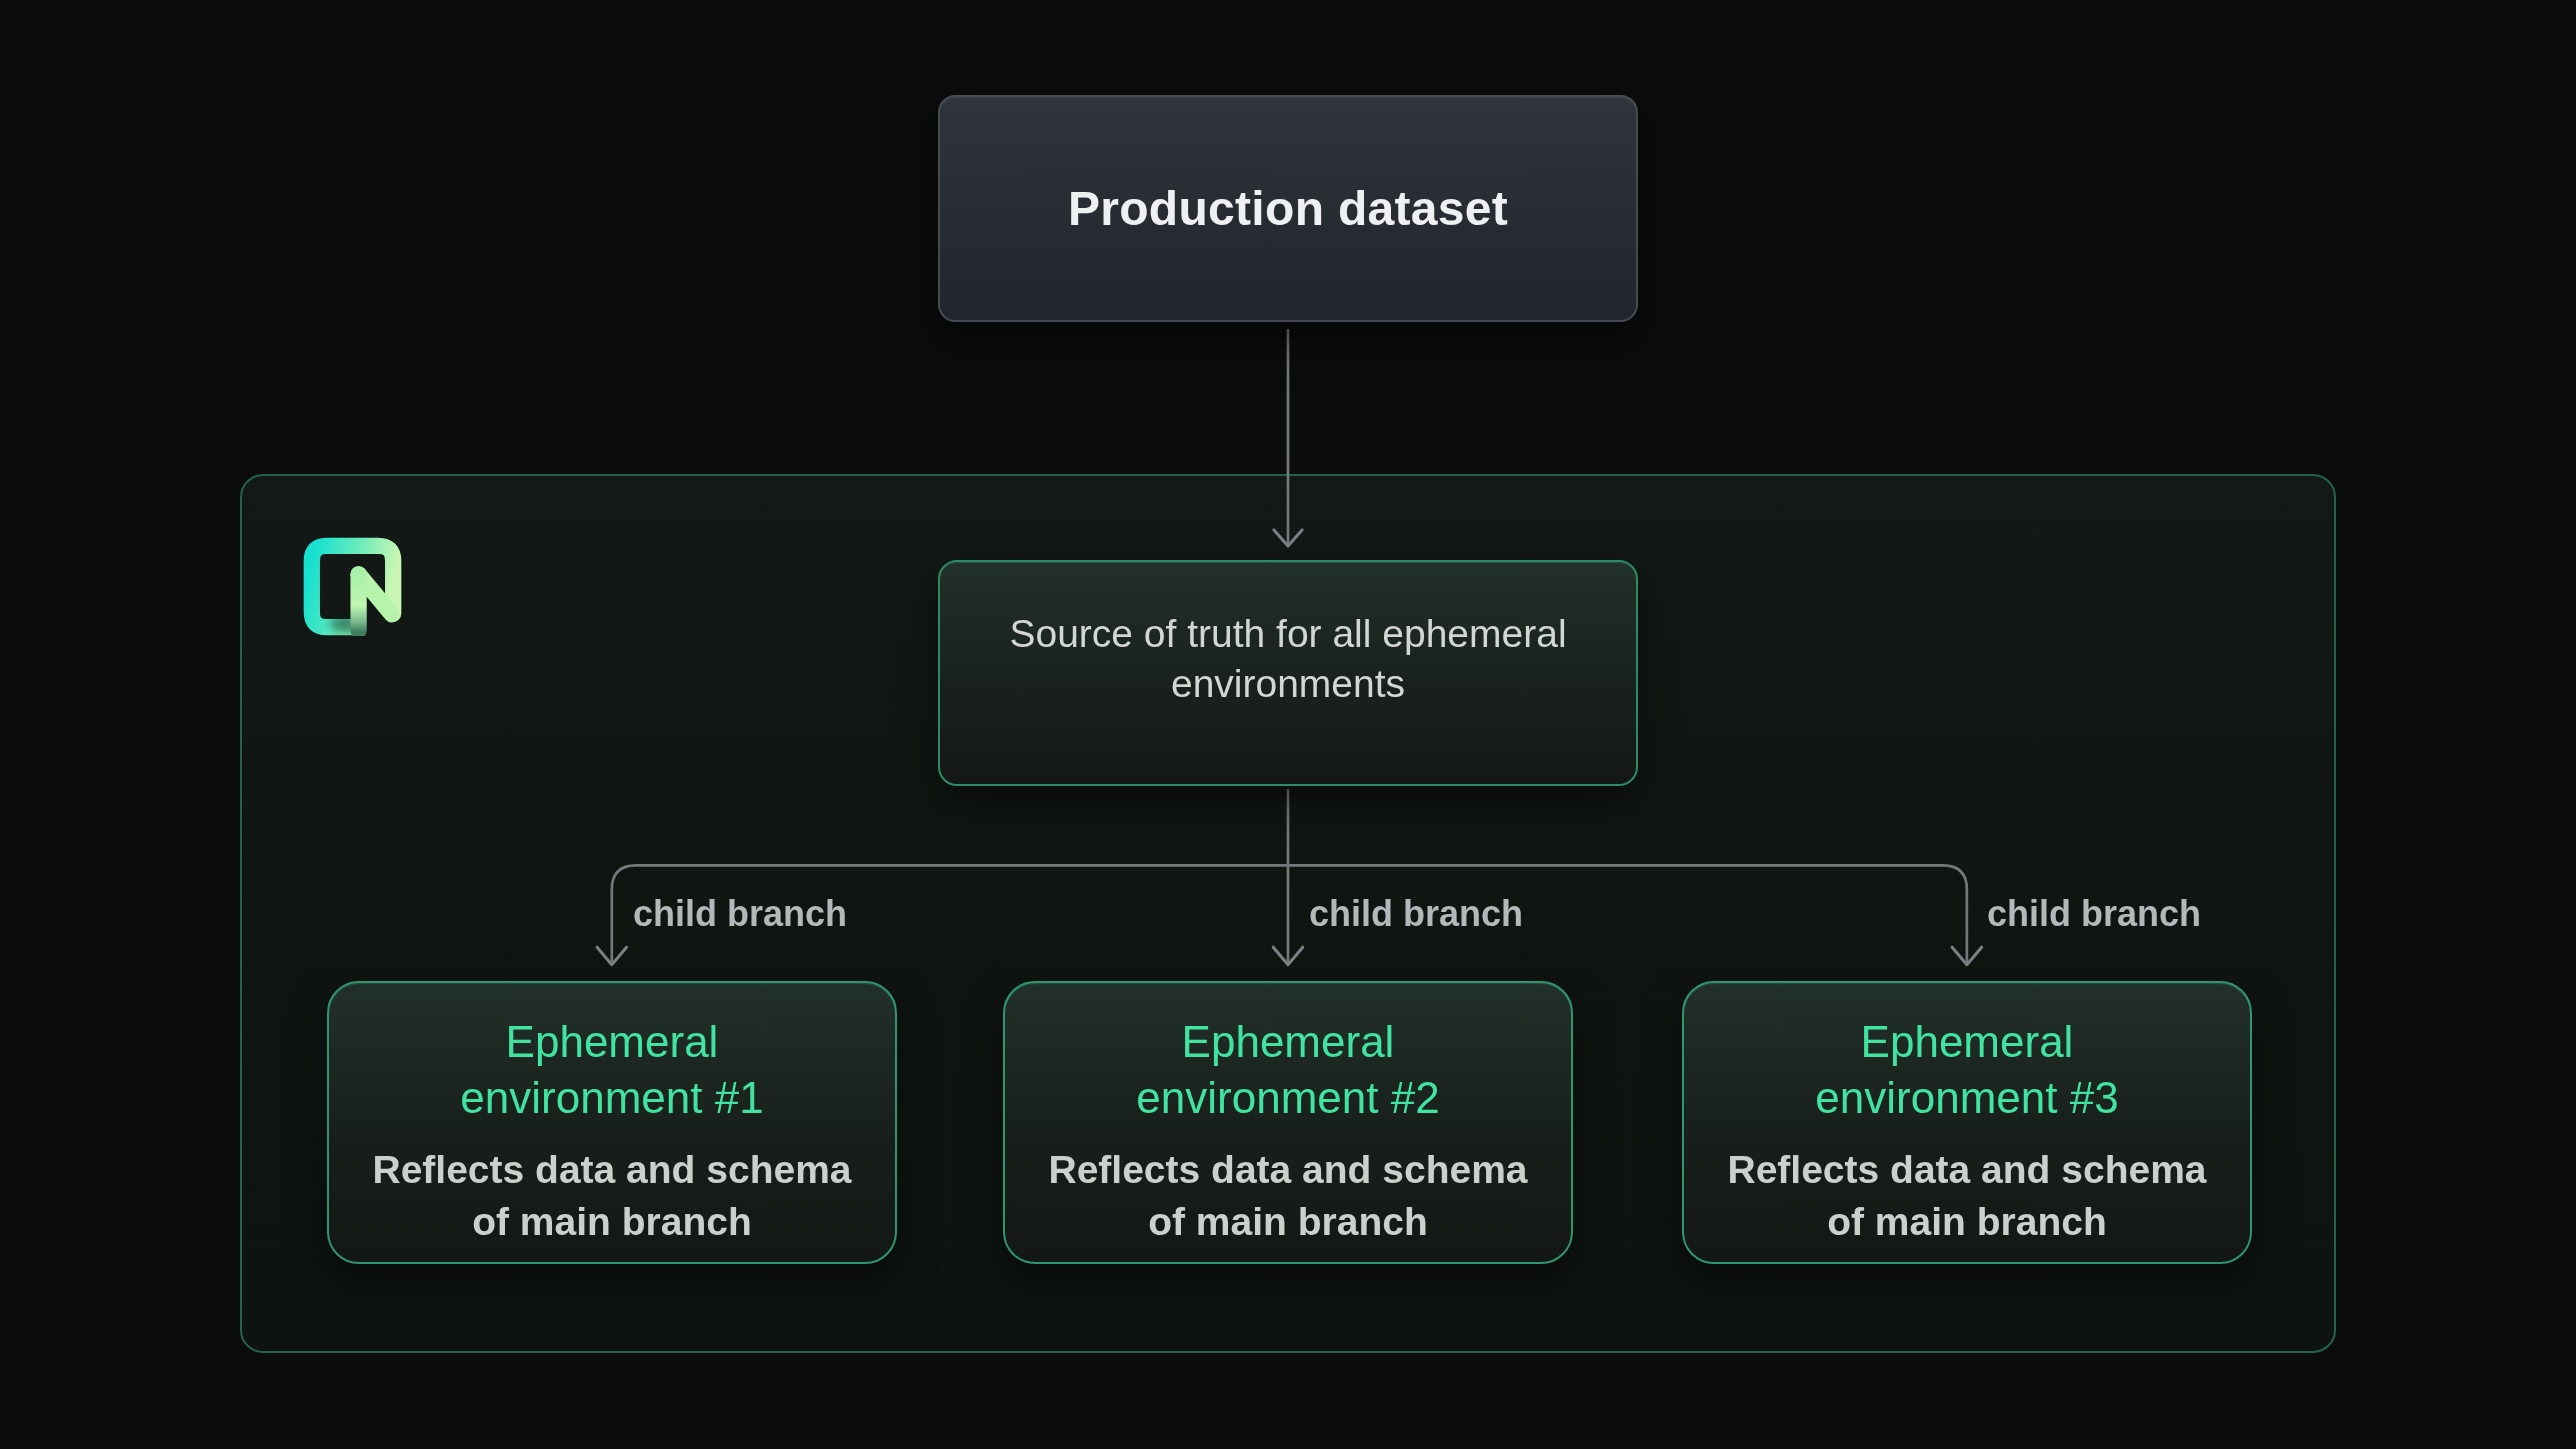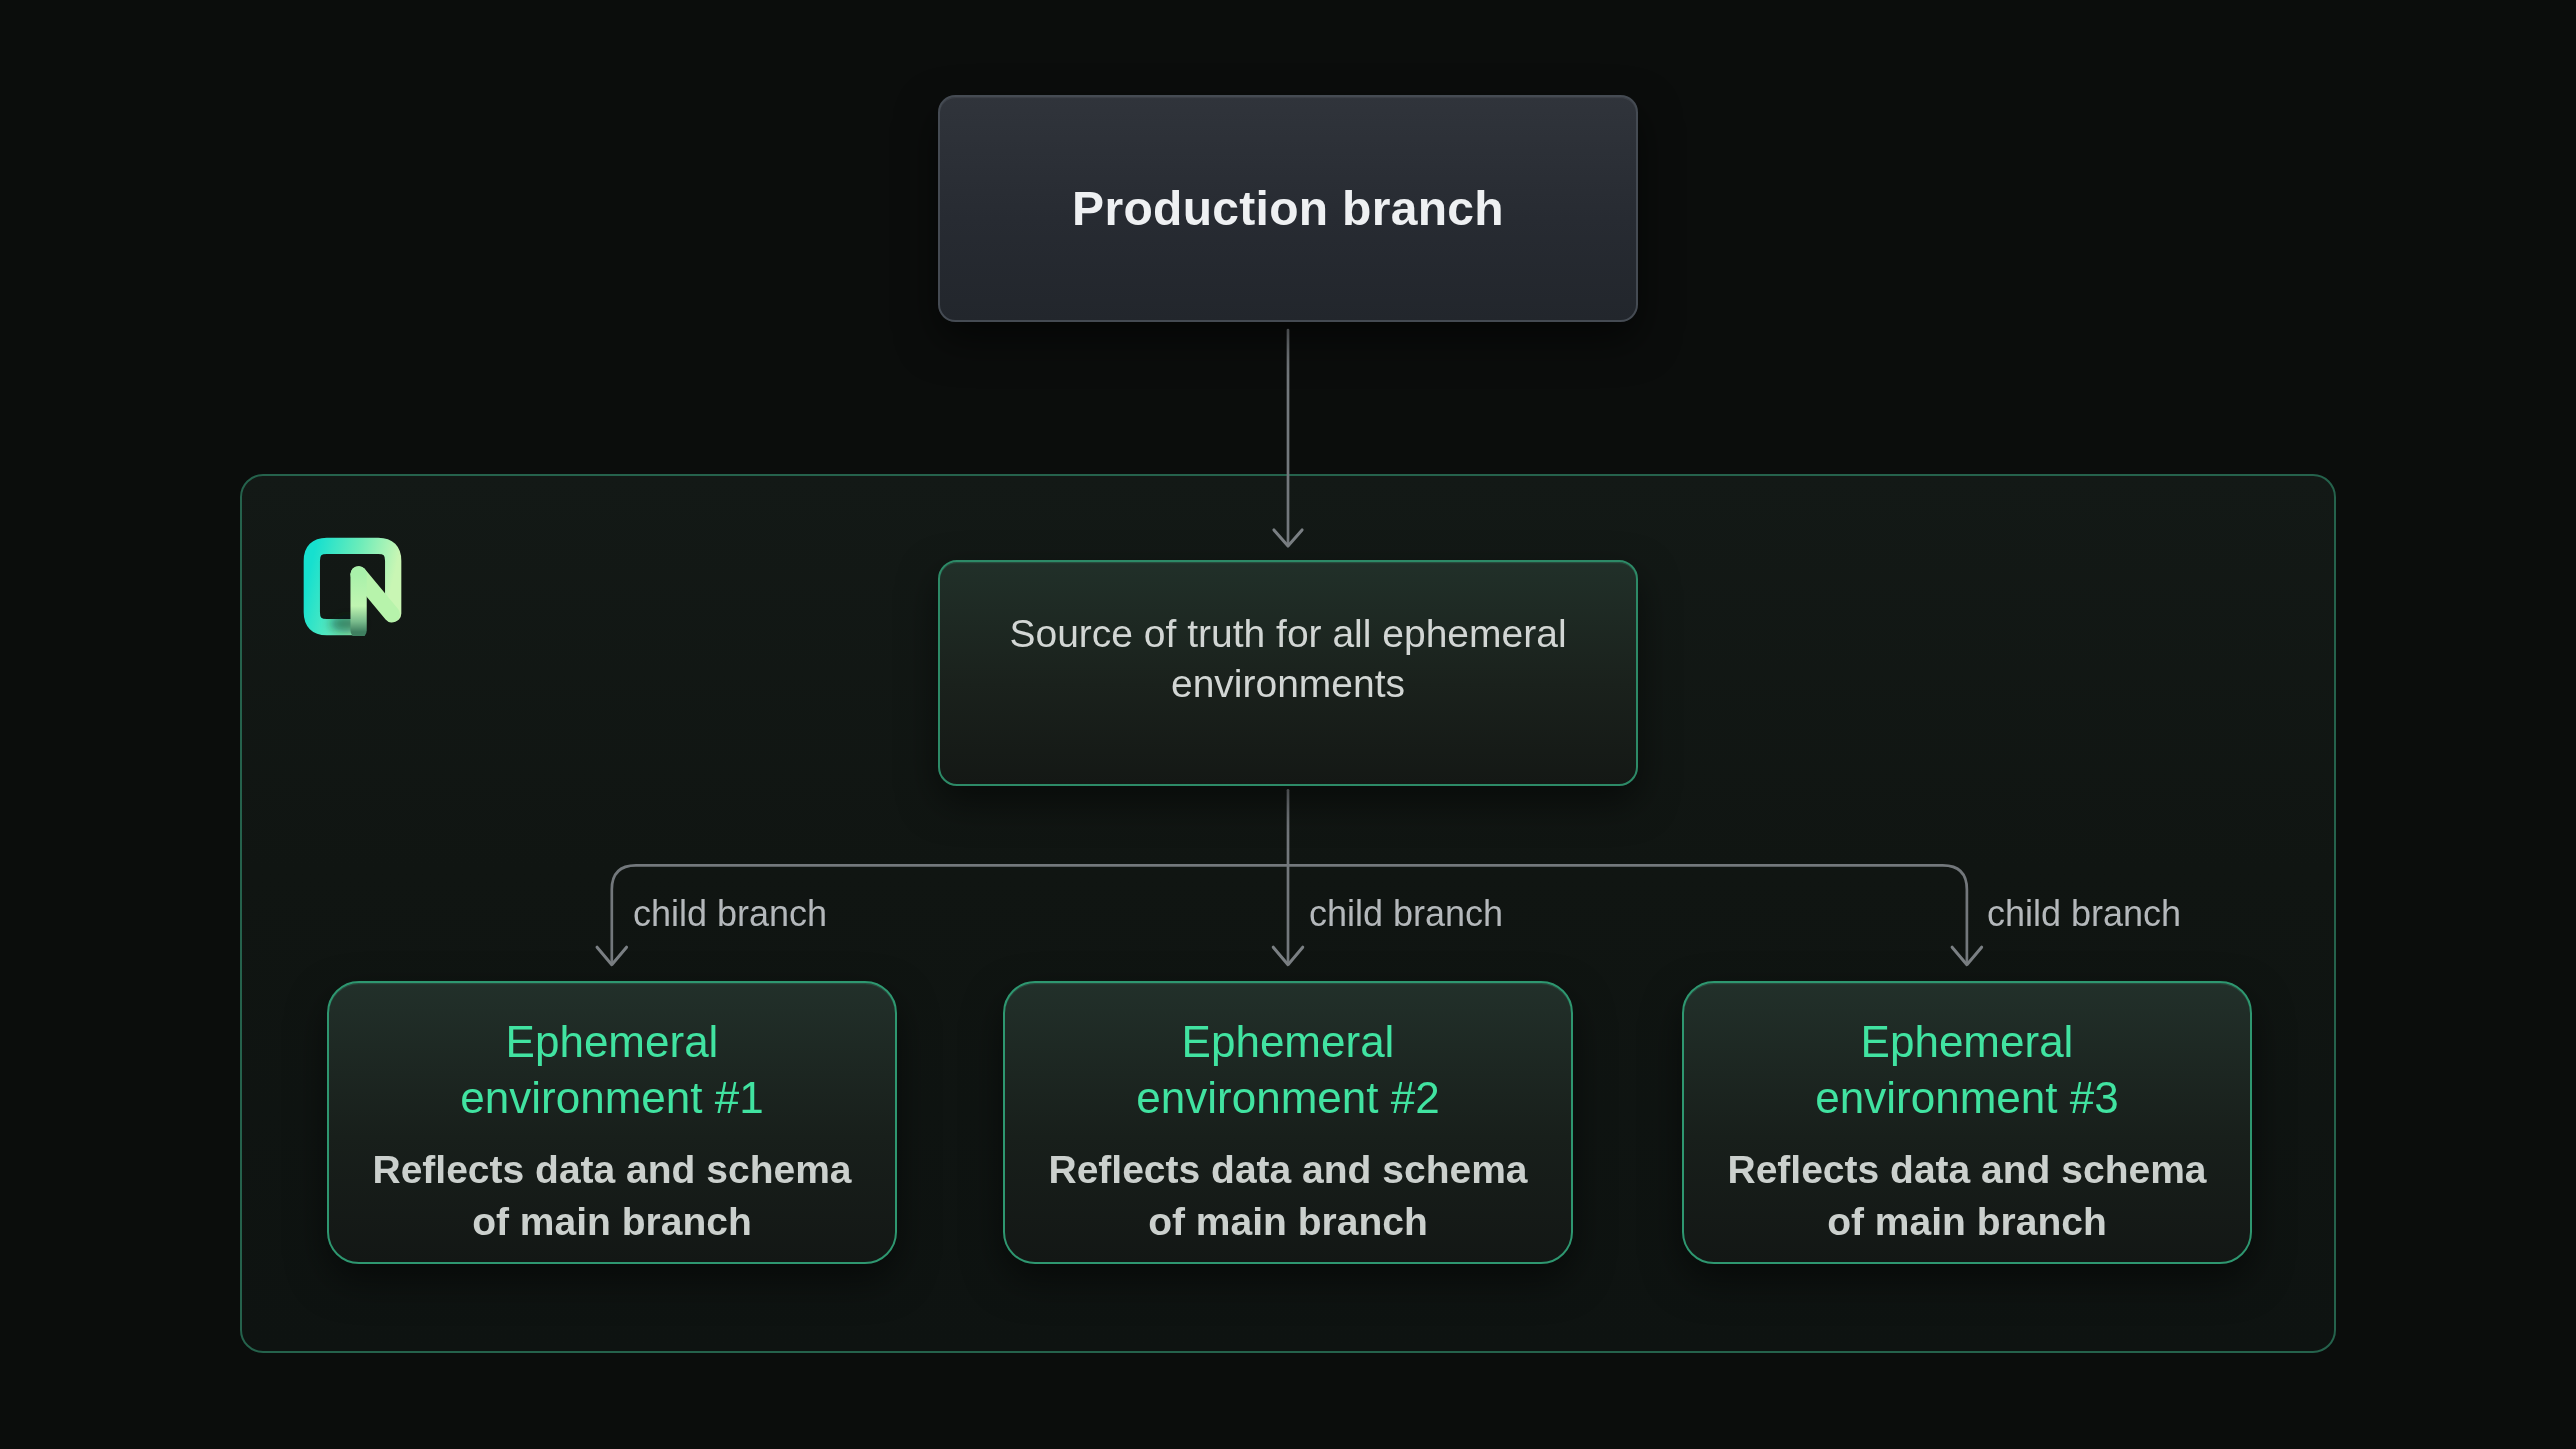--- a/index.html
+++ b/index.html
@@ -124,20 +124,21 @@
   }
 
   
   .edge-label {
     position: absolute;
     z-index: 2;
     top: 894px;
     font-size: 36px;
     line-height: 40px;
     color: #b4b8bb;
+    font-weight: bold;
   }
   .edge-label.pos-1 { left: 633px; }
   .edge-label.pos-2 { left: 1309px; }
   .edge-label.pos-3 { left: 1987px; }
 
   
   .logo-mark {
     position: absolute;
     left: 303px; top: 537px;
     width: 99px; height: 99px;
@@ -180,21 +181,21 @@
         <feGaussianBlur stdDeviation="7"></feGaussianBlur>
       </filter>
     </defs>
     <path d="M133 113 L133 35 Q133 13 111 13 L35 13 Q13 13 13 35 L13 111 Q13 133 35 133 L80 133" fill="none" stroke="url(#nlg1)" stroke-width="24" stroke-linecap="round"></path>
     <ellipse cx="66" cy="128" rx="26" ry="13" fill="rgba(7,32,24,0.5)" filter="url(#nblur)"></ellipse>
     <path d="M82 55 L131 114" fill="none" stroke="#b7f3ab" stroke-width="24" stroke-linecap="round"></path>
     <path d="M82 138 L82 55" fill="none" stroke="url(#nlg2)" stroke-width="24" stroke-linecap="round"></path>
   </svg>
 
   <div class="node production">
-    <div class="title">Production branch</div>
+    <div class="title">Production dataset</div>
   </div>
 
   <div class="node main-branch">
     <div class="subtitle">Source of truth for all ephemeral
 environments</div>
   </div>
 
   <div class="edge-label pos-1">child branch</div>
   <div class="edge-label pos-2">child branch</div>
   <div class="edge-label pos-3">child branch</div>

